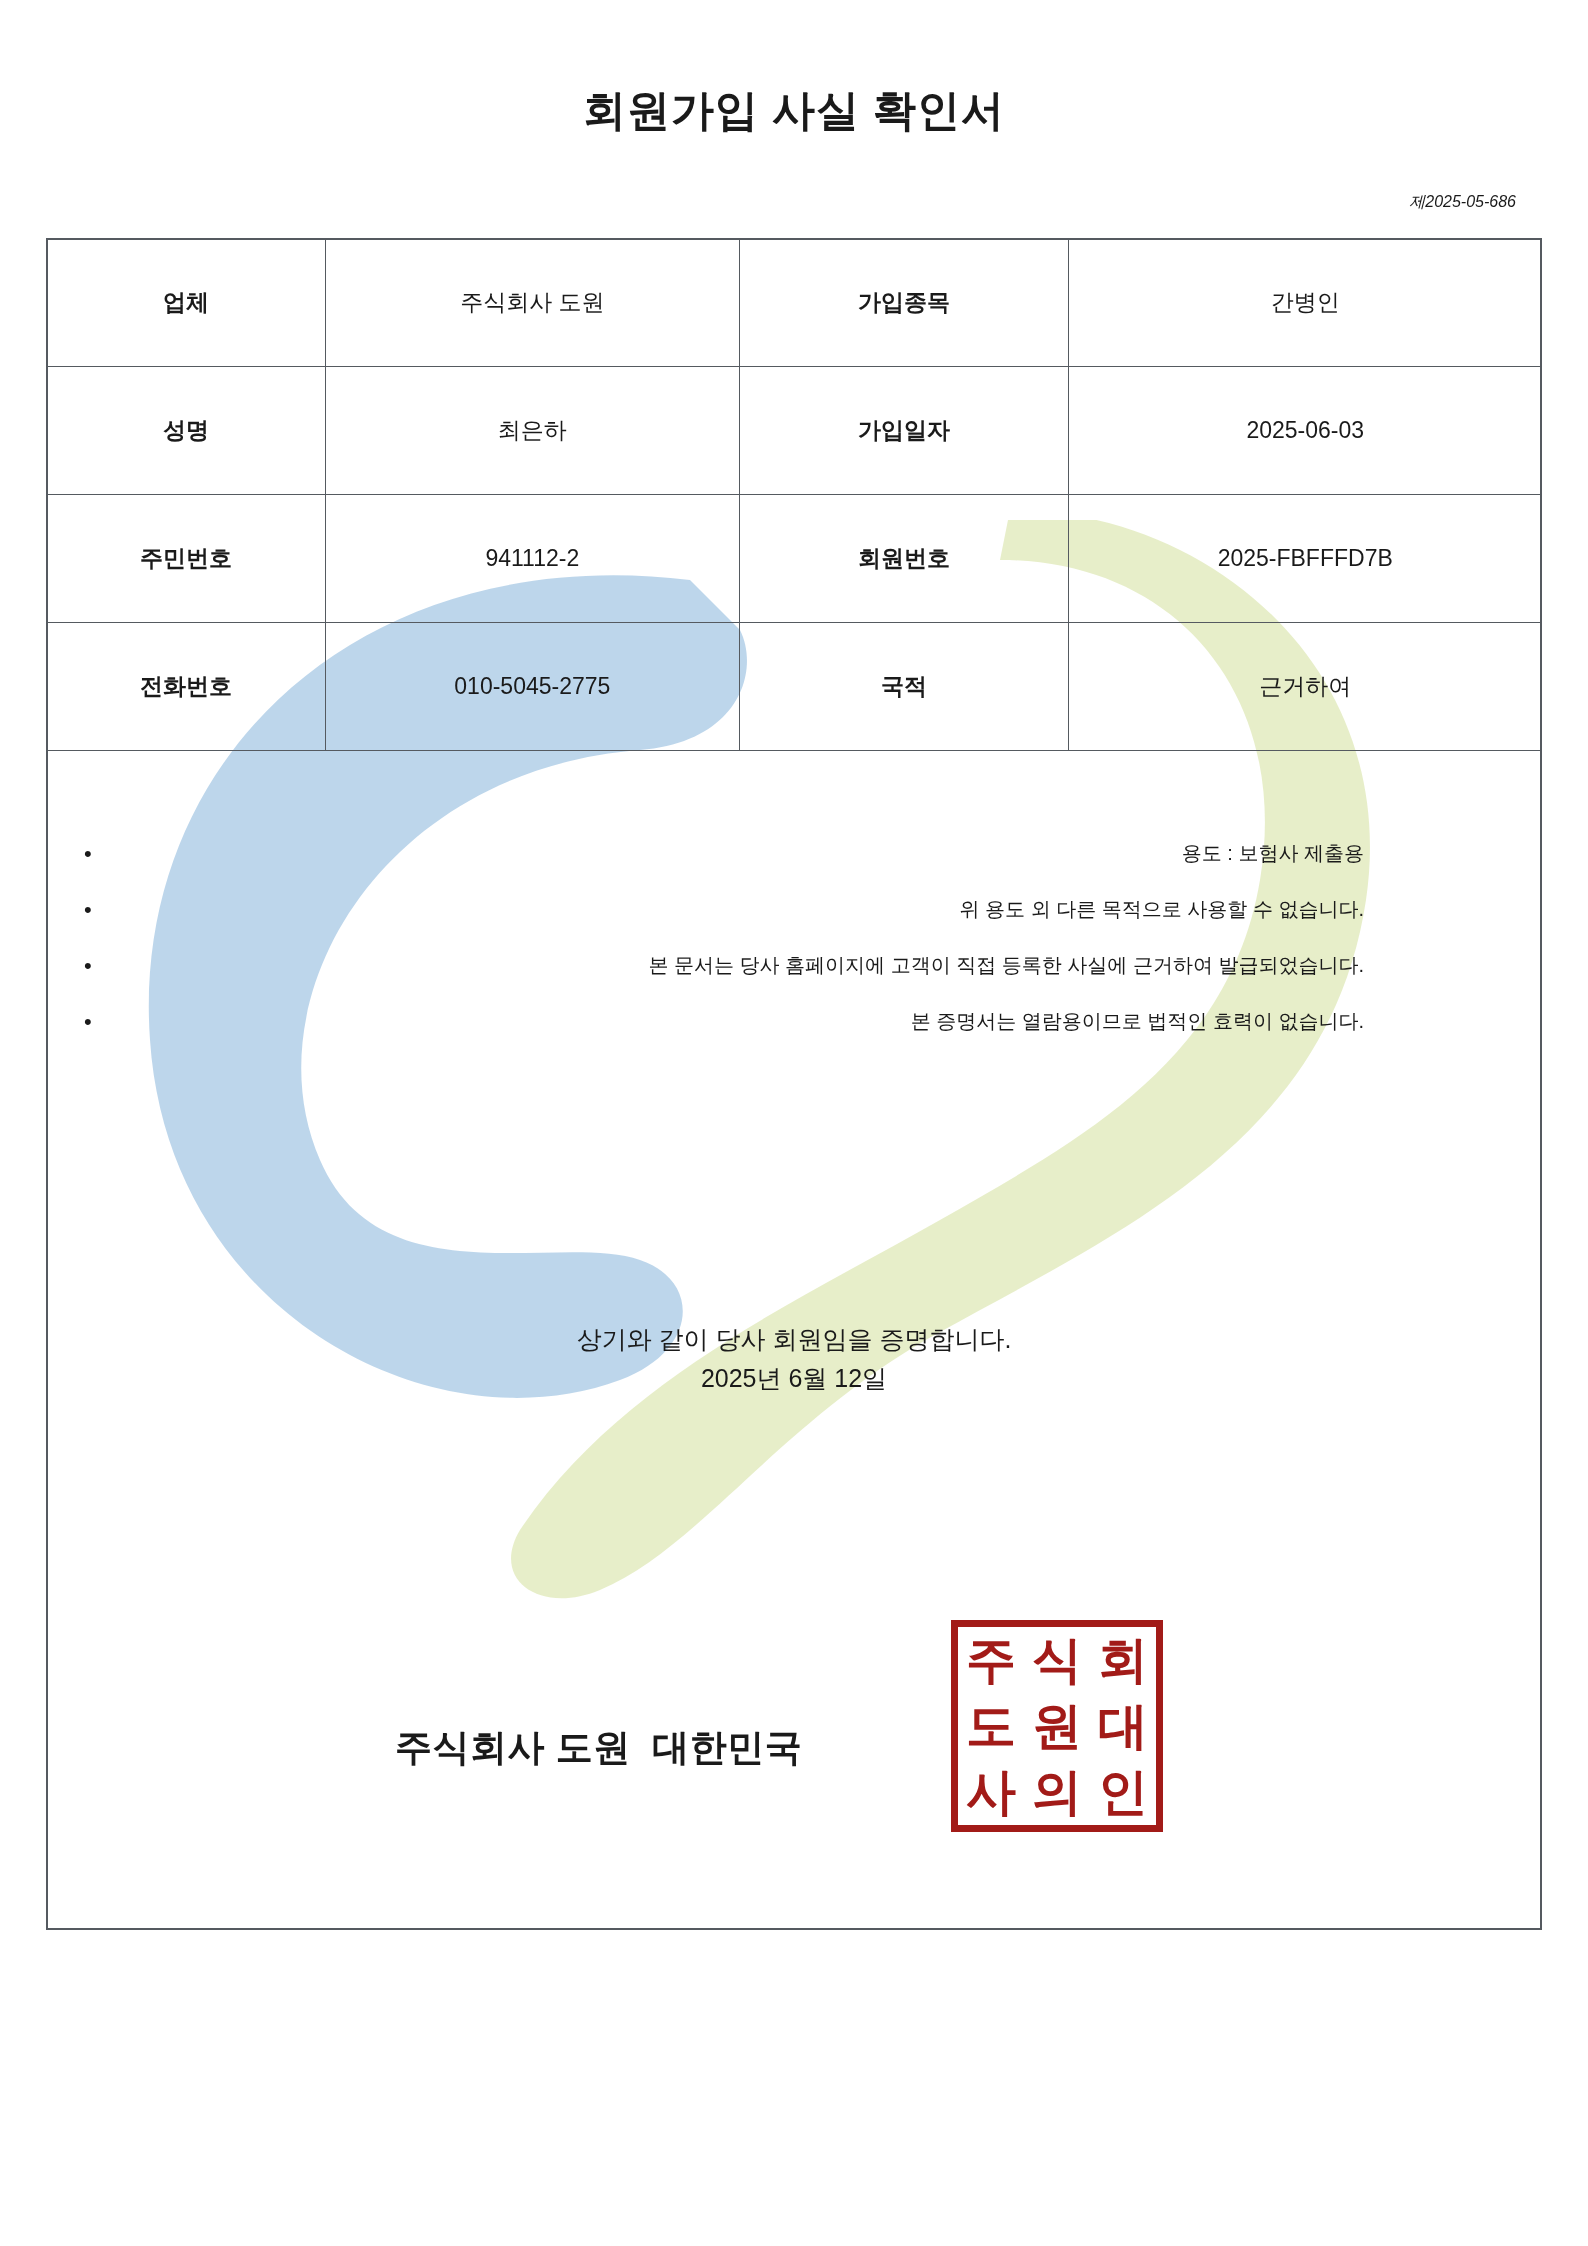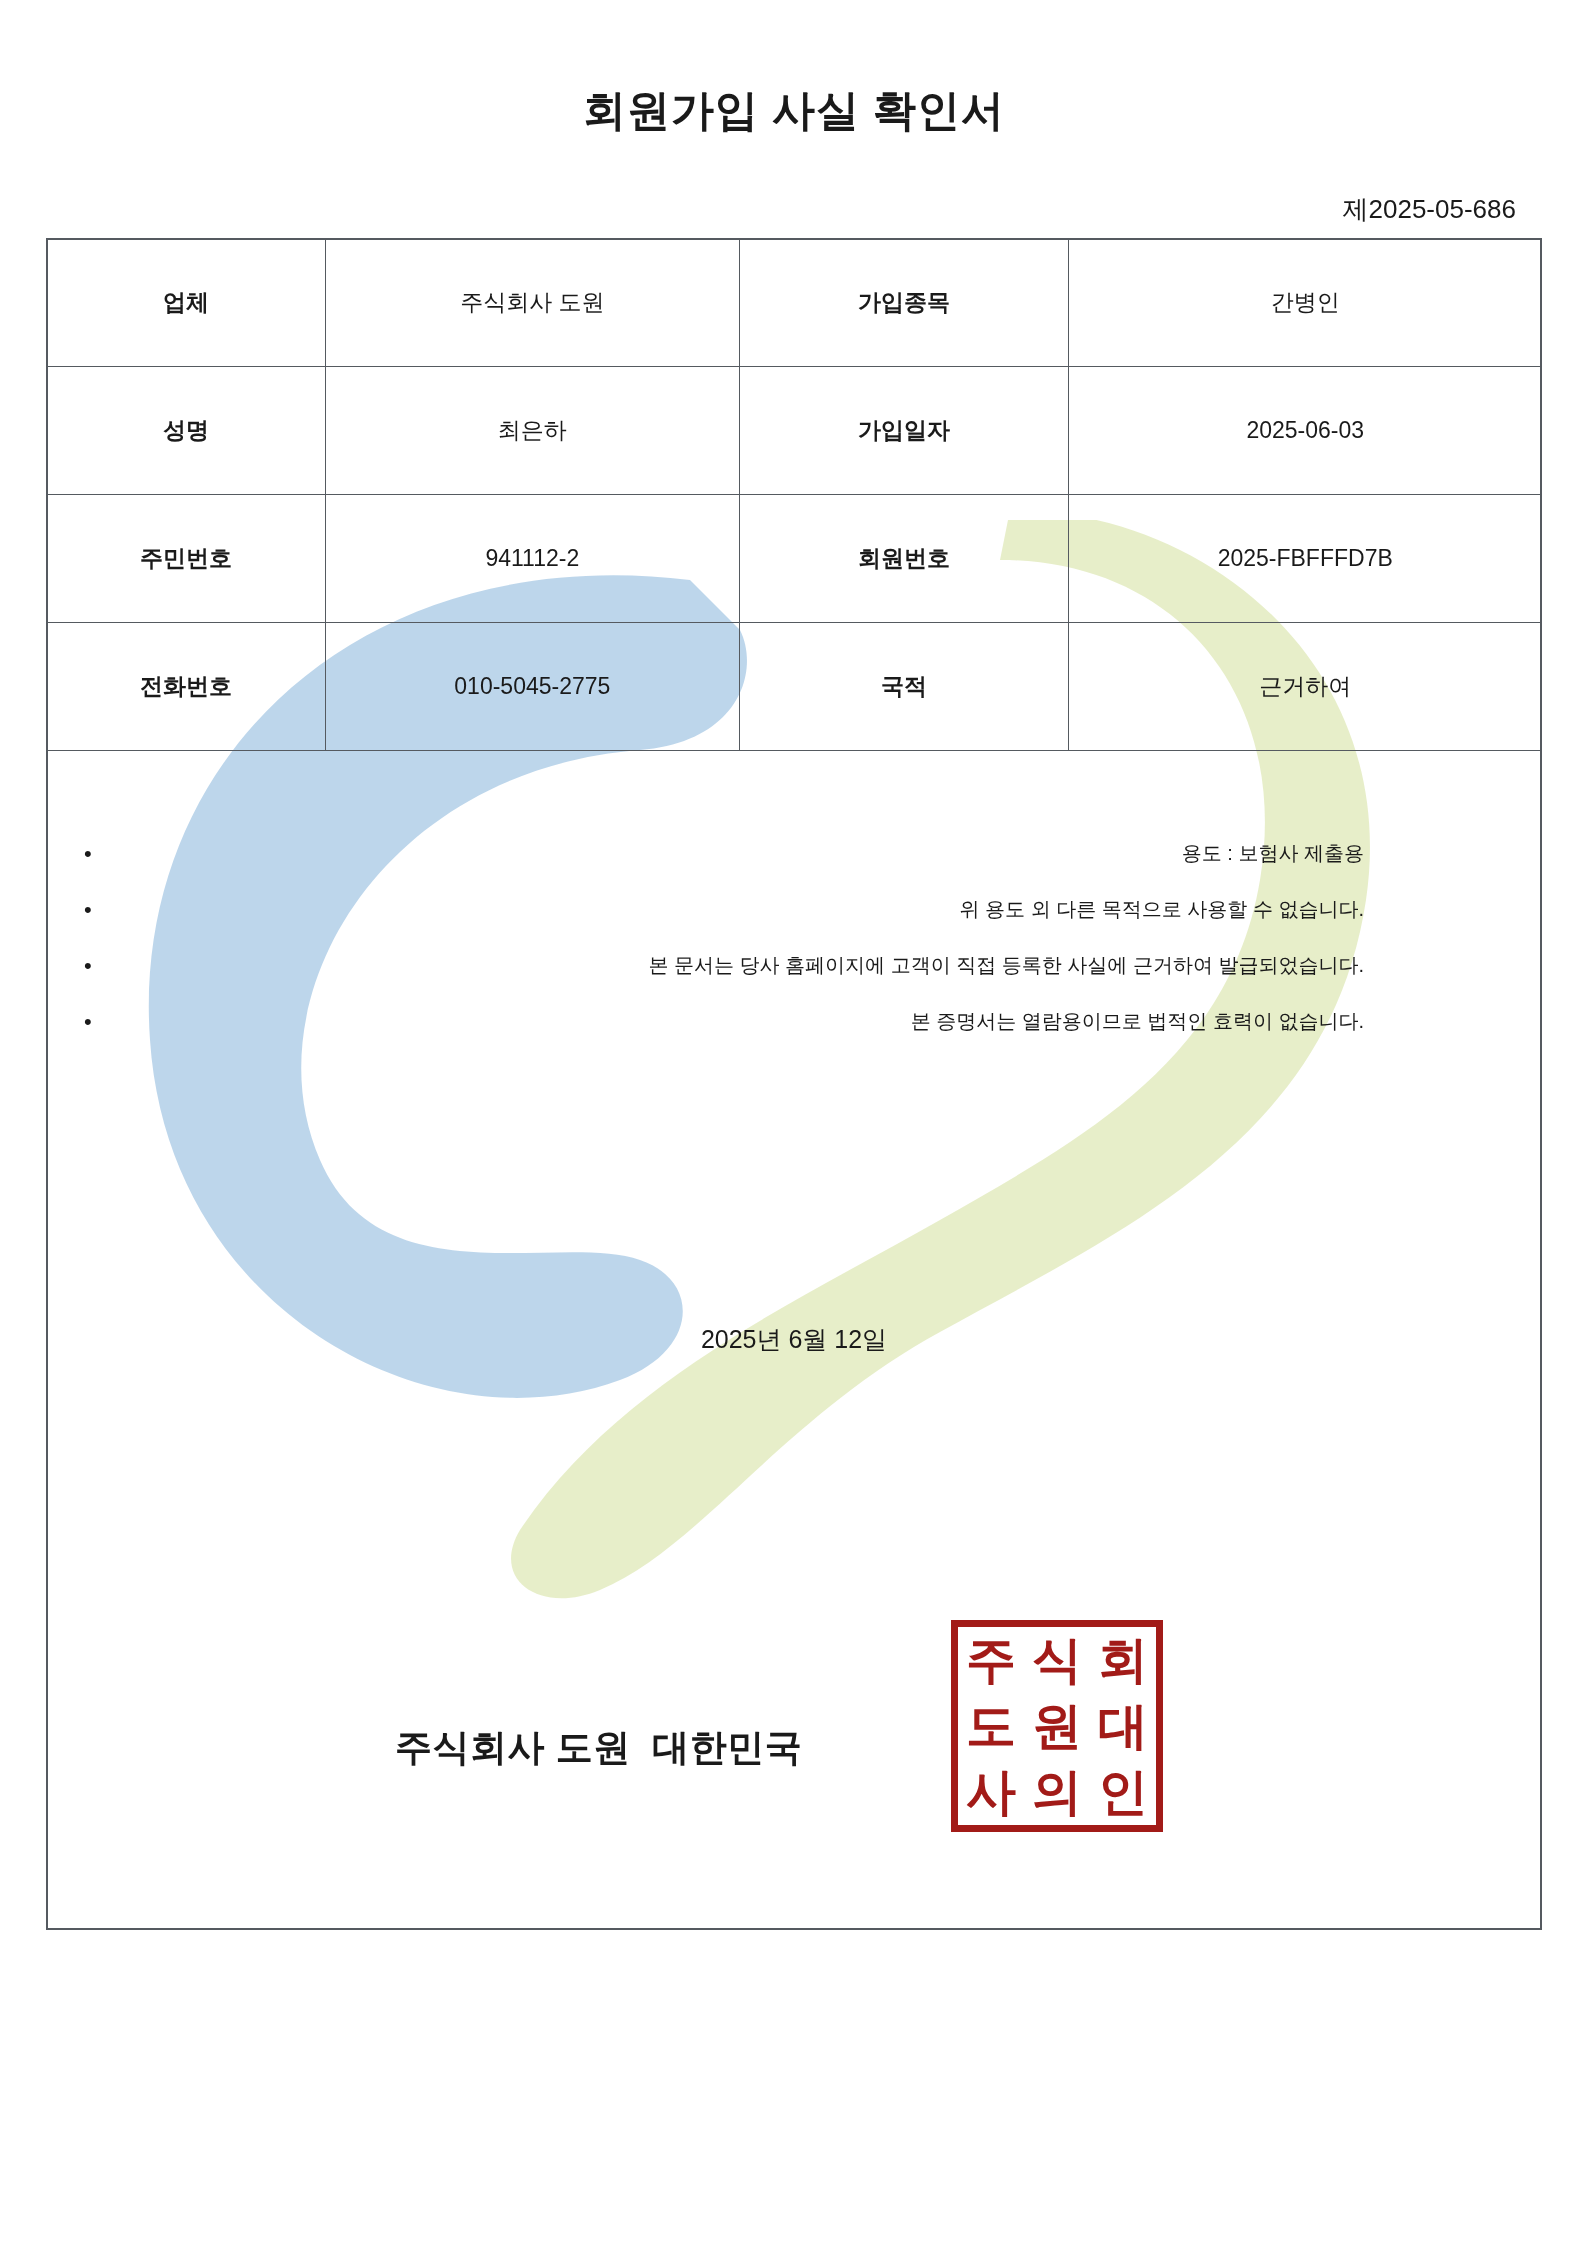--- a/index.html
+++ b/index.html
@@ -37,22 +37,23 @@
     font-size: 43px;
     font-weight: bold;
     letter-spacing: 1px;
     z-index: 3;
   }
 
   .doc-number {
     position: absolute;
     top: 192px;
     right: 72px;
-    font-size: 26px;
-    z-index: 3;
+    font-size: 16px;
+    z-index: 3;
+    font-style: italic;
   }
 
   
   .frame {
     position: absolute;
     left: 46px;
     top: 238px;
     width: 1496px;
     height: 1692px;
     border: 2px solid #555a60;
@@ -223,20 +224,21 @@
 </table>
 
 <div class="notes">
   <div class="note-item">용도 : 보험사 제출용</div>
   <div class="note-item">위 용도 외 다른 목적으로 사용할 수 없습니다.</div>
   <div class="note-item">본 문서는 당사 홈페이지에 고객이 직접 등록한 사실에 근거하여 발급되었습니다.</div>
   <div class="note-item">본 증명서는 열람용이므로 법적인 효력이 없습니다.</div>
 </div>
 
 <div class="closing">
+  <div>상기와 같이 당사 회원임을 증명합니다.</div>
   <div>2025년 6월 12일</div>
 </div>
 
 <div class="signature">주식회사 도원  대한민국</div>
 
 <div class="seal">
   <div class="seal-border"></div>
   <div class="seal-grid">
     <span>주</span>
     <span>식</span>

